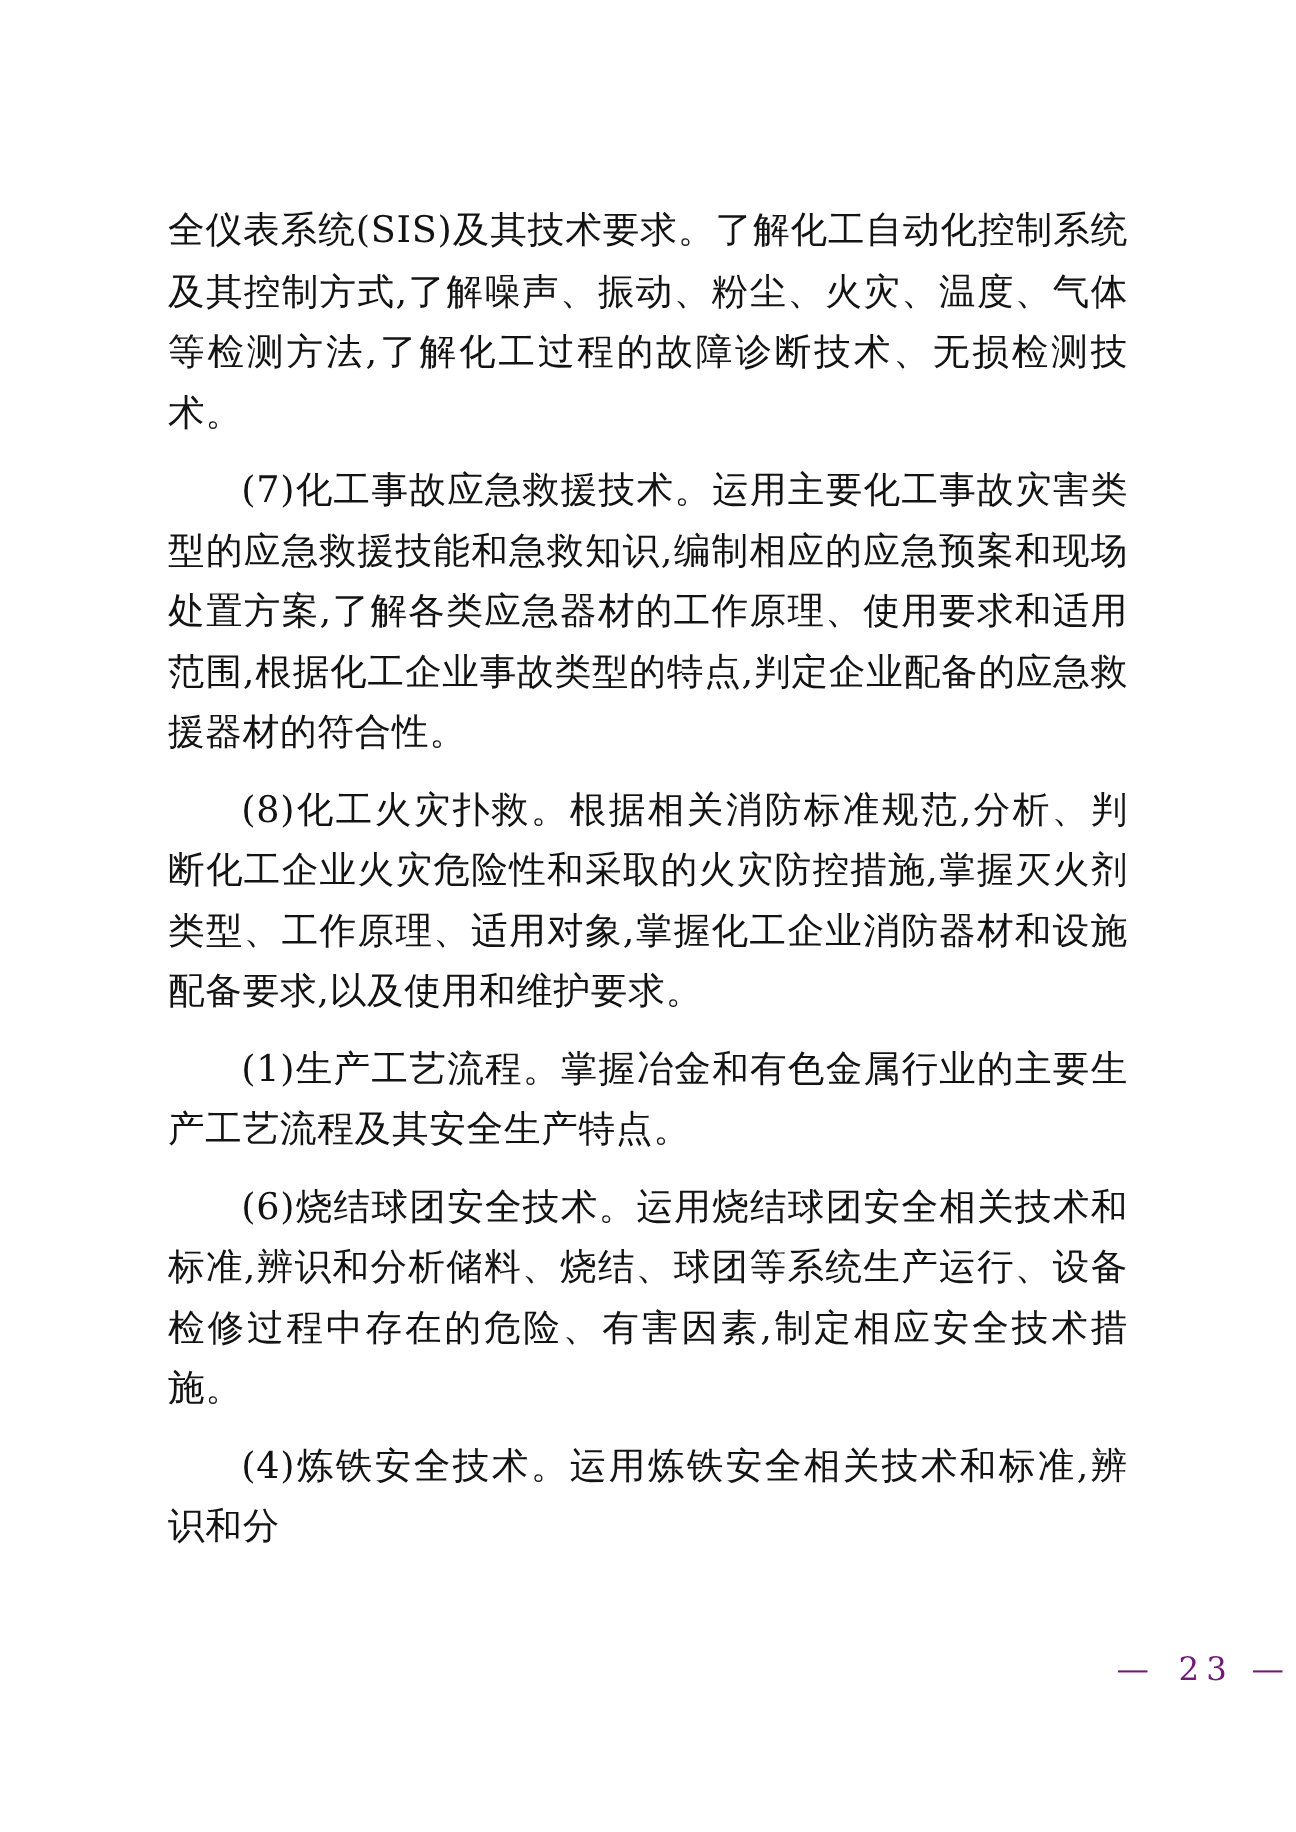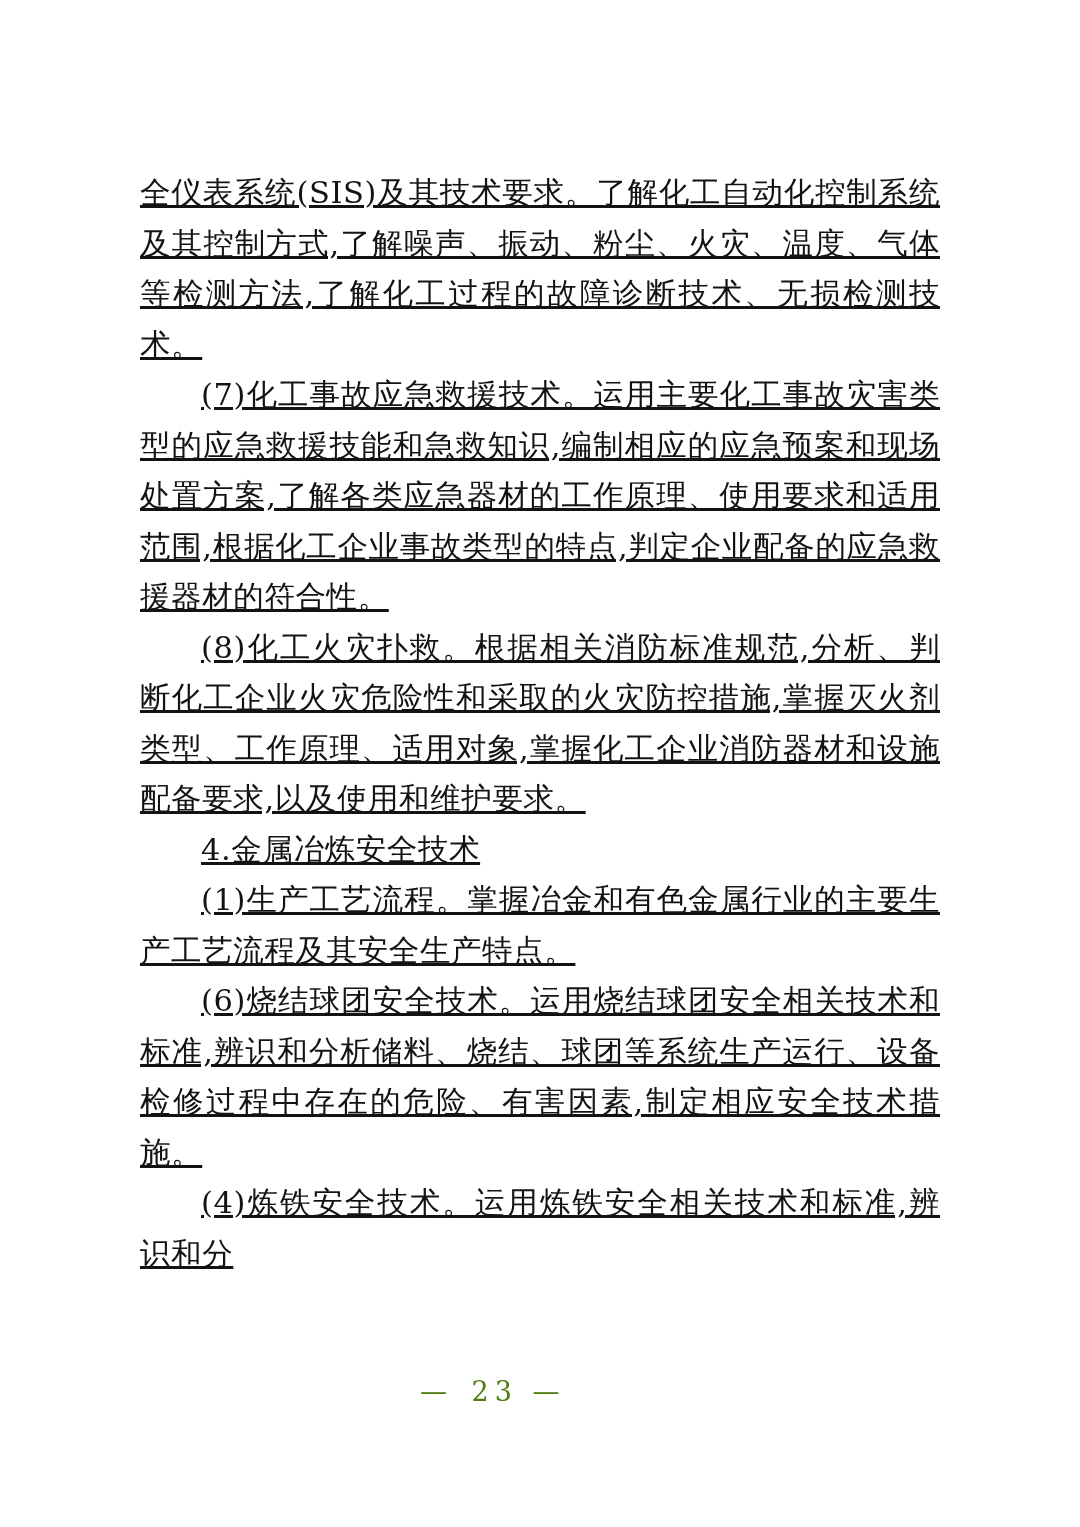--- a/index.html
+++ b/index.html
@@ -27,53 +27,50 @@
   .para {
     font-size: 30.5px;
     line-height: 50.5px;
     color: #131313;
     text-align: justify;
     text-justify: inter-character;
     letter-spacing: 0.6px;
     margin: 0;
     text-indent: 0;
     font-weight: 500;
-    text-decoration: underline;
   }
   .para + .para {
-    margin-top: 0px;
+    margin-top: 14px;
   }
   .indent {
     text-indent: 61px;
   }
   .footer {
     position: absolute;
     left: 0;
     right: 0;
     bottom: 120px;
-    text-align: left;
+    text-align: right;
     font-size: 27px;
-    color: #4d7c0f;
+    color: #701a75;
     letter-spacing: 6px;
     padding-left: 380px;
-    margin-left: 40px;
   }
   .footer .dash {
     letter-spacing: 10px;
   }
 </style>
 </head>
 <body>
 
 <div class="page">
   <div class="content">
     <p class="para">全仪表系统(SIS)及其技术要求。了解化工自动化控制系统及其控制方式,了解噪声、振动、粉尘、火灾、温度、气体等检测方法,了解化工过程的故障诊断技术、无损检测技术。</p>
     <p class="para indent">(7)化工事故应急救援技术。运用主要化工事故灾害类型的应急救援技能和急救知识,编制相应的应急预案和现场处置方案,了解各类应急器材的工作原理、使用要求和适用范围,根据化工企业事故类型的特点,判定企业配备的应急救援器材的符合性。</p>
     <p class="para indent">(8)化工火灾扑救。根据相关消防标准规范,分析、判断化工企业火灾危险性和采取的火灾防控措施,掌握灭火剂类型、工作原理、适用对象,掌握化工企业消防器材和设施配备要求,以及使用和维护要求。</p>
-    <p class="para indent">4.金属冶炼安全技术</p>
     <p class="para indent">(1)生产工艺流程。掌握冶金和有色金属行业的主要生产工艺流程及其安全生产特点。</p>
     <p class="para indent">(6)烧结球团安全技术。运用烧结球团安全相关技术和标准,辨识和分析储料、烧结、球团等系统生产运行、设备检修过程中存在的危险、有害因素,制定相应安全技术措施。</p>
     <p class="para indent">(4)炼铁安全技术。运用炼铁安全相关技术和标准,辨识和分</p>
   </div>
 
   <div class="footer">
     <span class="dash">—</span>
     <span>23</span>
     <span class="dash">—</span>
   </div>

